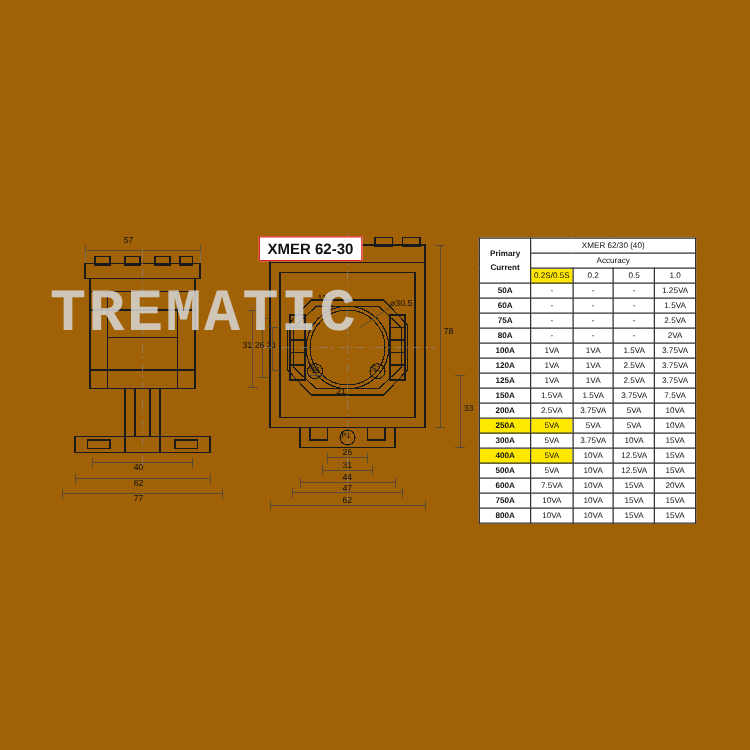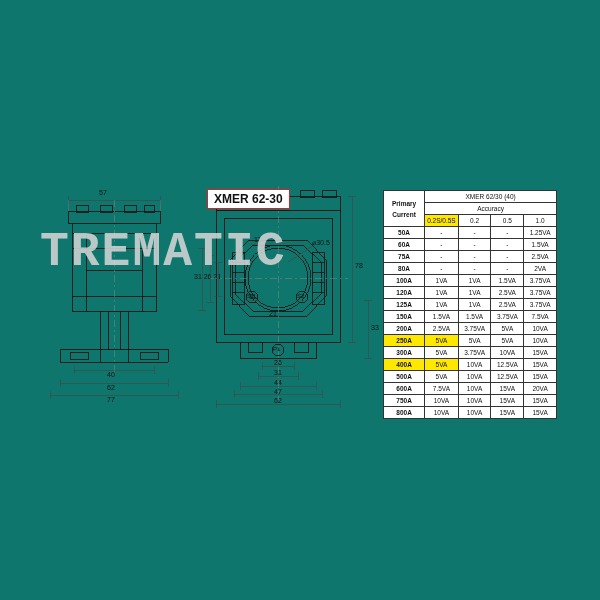--- a/index.html
+++ b/index.html
@@ -10,21 +10,21 @@
     width: 600px;
     height: 600px;
     background: #ffffff;
     font-family: "Liberation Sans", sans-serif;
     overflow: hidden;
   }
   #page {
     position: relative;
     width: 600px;
     height: 600px;
-    background: #0f766e;
+    background: #a16207;
   }
 
   
   #watermark {
     position: absolute;
     left: 40px;
     top: 222px;
     width: 330px;
     height: 60px;
     font-size: 48px;

